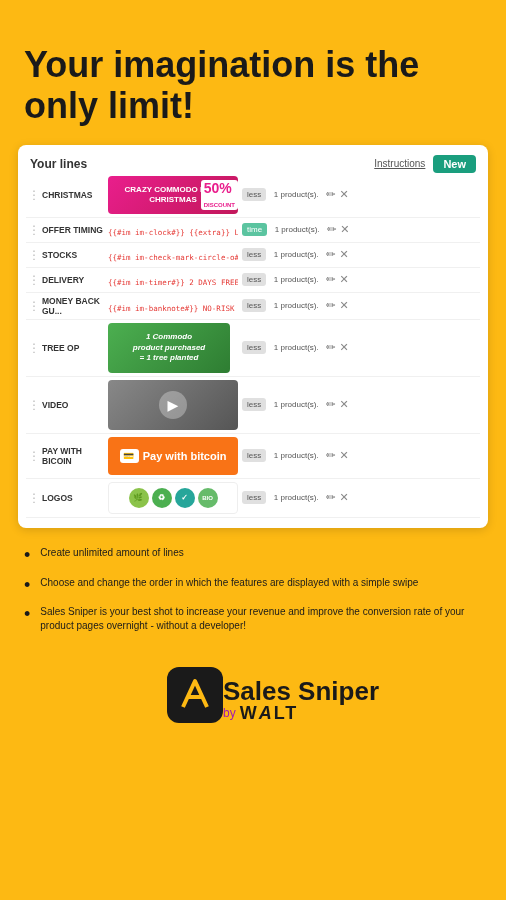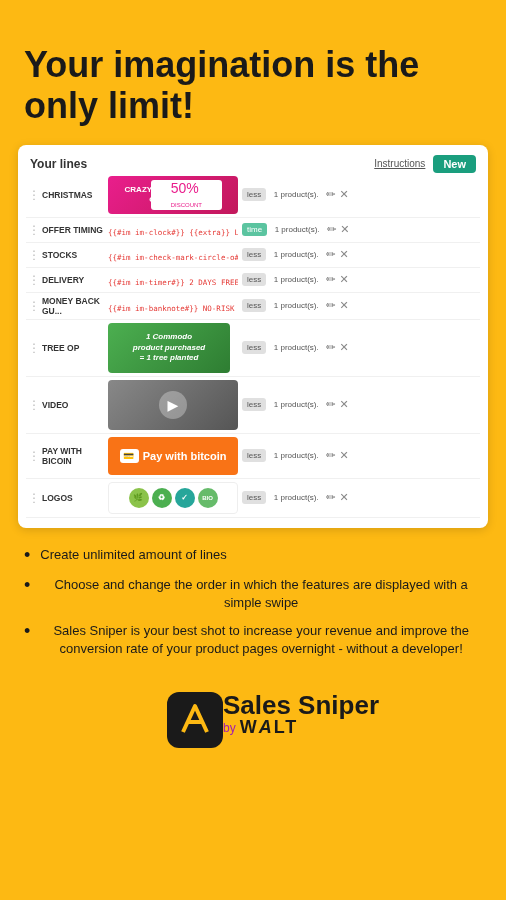--- a/index.html
+++ b/index.html
@@ -131,29 +131,29 @@
     }
     .img-christmas-text {
       color: #fff;
       font-size: 8px;
       font-weight: 900;
       text-align: center;
       line-height: 1.2;
     }
     .img-christmas-badge {
       position: absolute;
-      right: 16px;
+      right: 0;
       top: 50%;
       transform: translateY(-50%);
       background: #fff;
       color: #e91e8c;
       font-size: 14px;
-      font-weight: 400;
+      font-weight: 700;
       border-radius: 3px;
-      padding: 1px 20px;
+      padding: 1px 3px;
       line-height: 1;
     }
 
     .img-tree {
       width: 122px;
       height: 50px;
       background: linear-gradient(135deg, #4caf50 0%, #2e7d32 100%);
       border-radius: 4px;
       display: flex;
       align-items: center;
@@ -259,30 +259,29 @@
       margin-bottom: 10px;
       align-items: flex-start;
     }
     .bullet-dot {
       font-size: 18px;
       line-height: 1.1;
       color: #1a1a1a;
       flex-shrink: 0;
     }
     .bullet-text {
-      font-size: 13px;
+      font-size: 10px;
       color: #1a1a1a;
       line-height: 1.4;
-      text-align: center;
     }
 
     .footer-section {
       display: flex;
       justify-content: center;
-      align-items: flex-start;
+      align-items: flex-end;
       padding: 10px 0 20px;
       margin-left: 40px;
     }
     .footer-logo {
       width: 56px;
       height: 56px;
       background: #1a1a1a;
       border-radius: 12px;
       display: flex;
       align-items: center;

